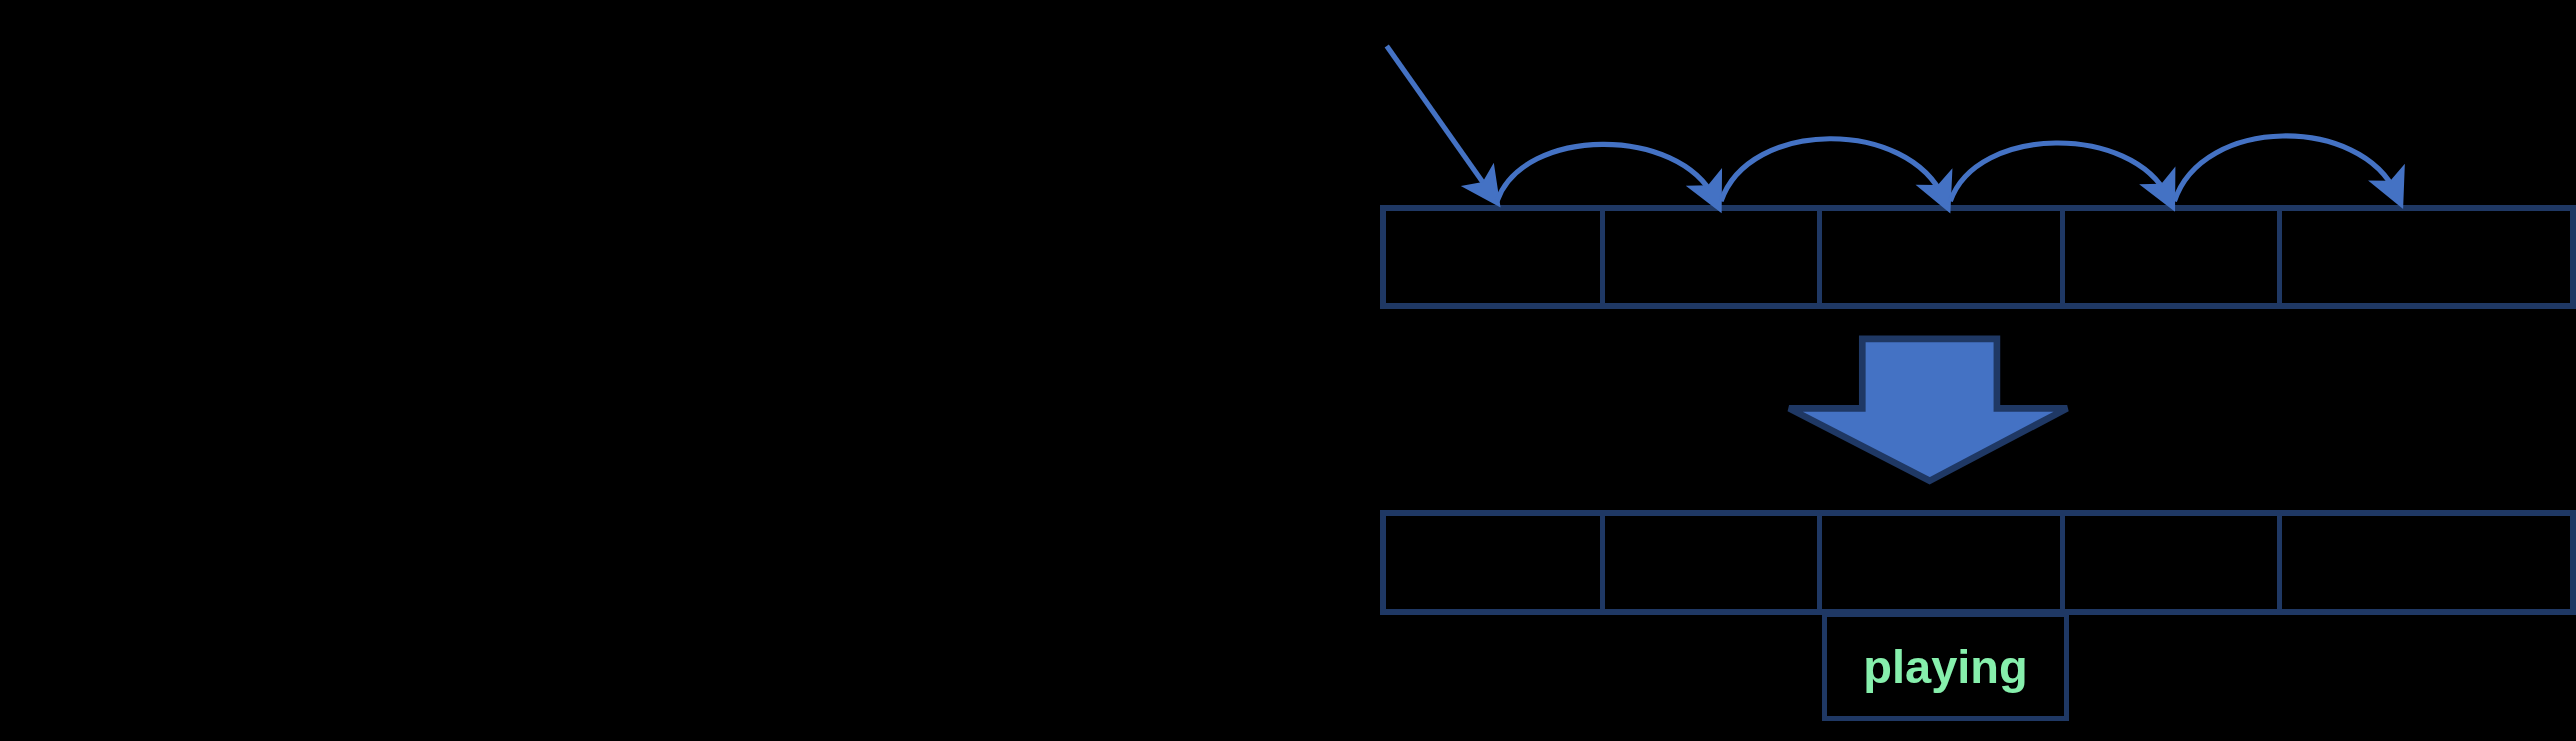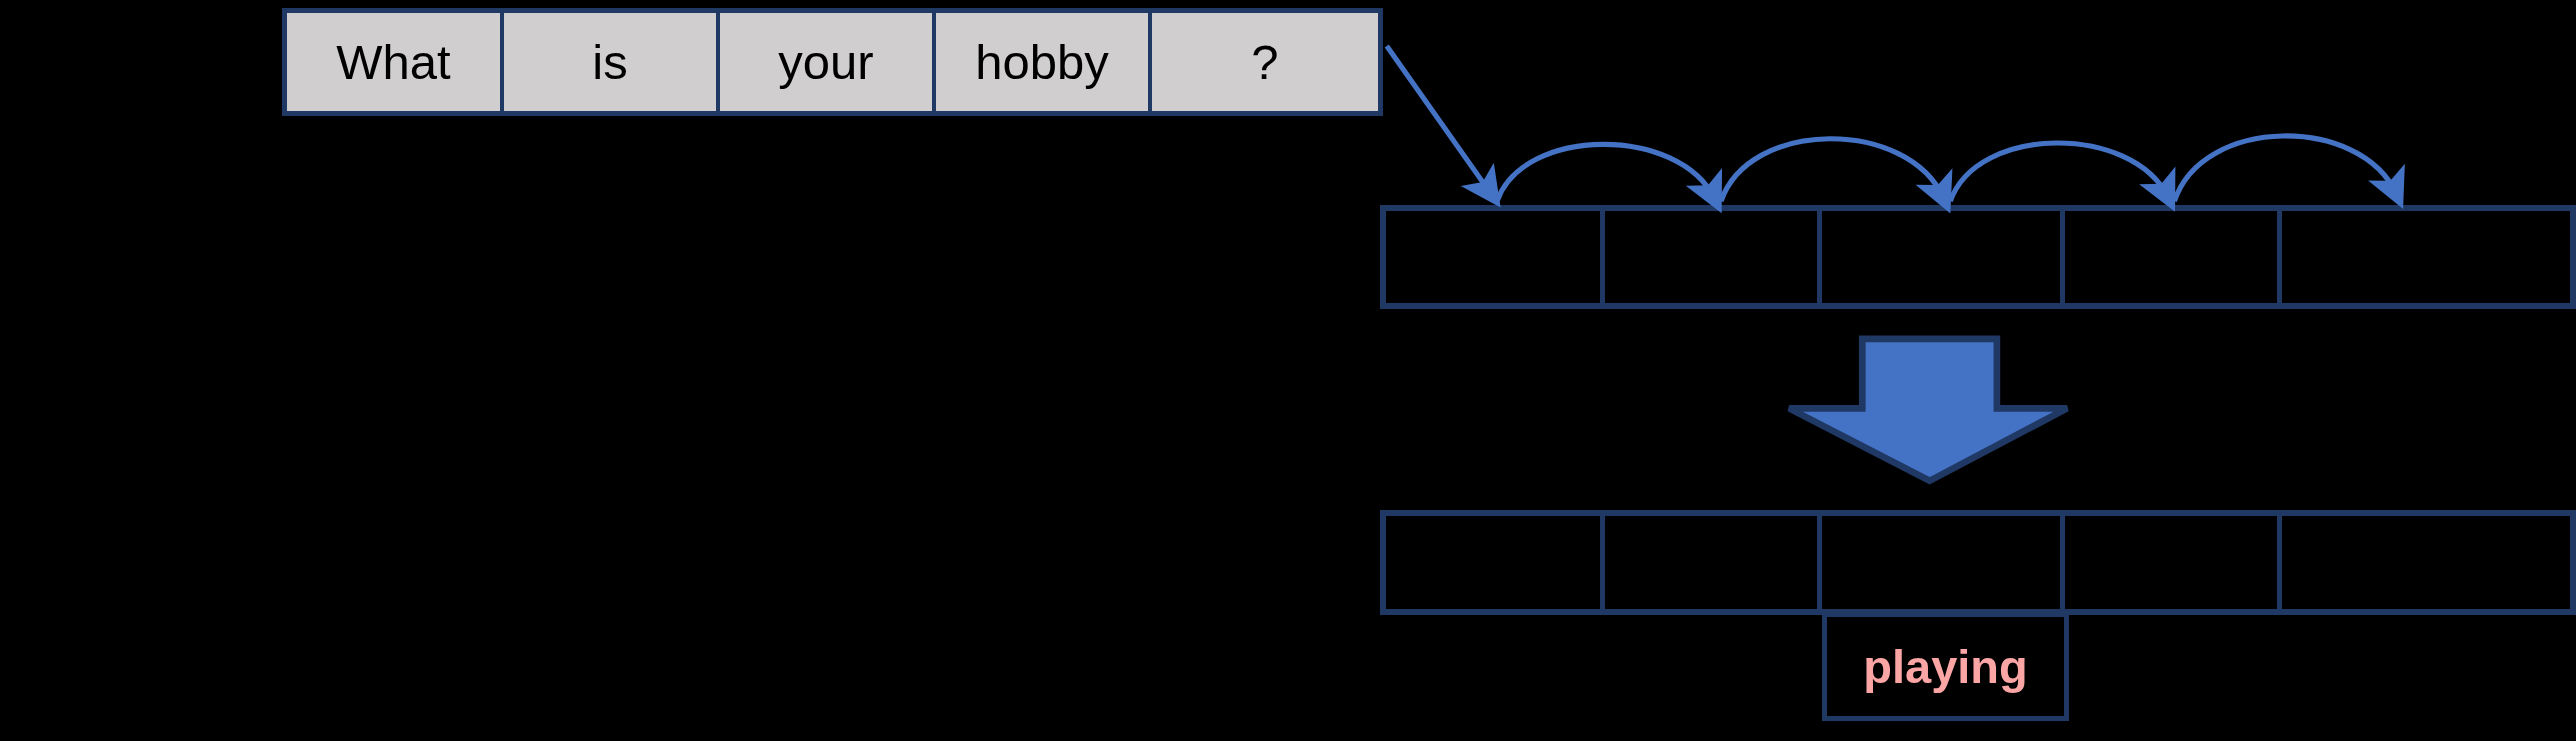--- a/index.html
+++ b/index.html
@@ -84,46 +84,39 @@
     width: 247px;
     height: 109px;
     box-sizing: border-box;
     border: 5.2px solid #1F3864;
     background: #000000;
     display: flex;
     align-items: center;
     justify-content: center;
     font-size: 47px;
     font-weight: bold;
-    color: #fca5a5;
+    color: #86efac;
     white-space: nowrap;
   }
 
   
   #arrow-layer {
     position: absolute;
     left: 0;
     top: 0;
     width: 2576px;
     height: 742px;
     pointer-events: none;
   }
 </style>
 </head>
 <body>
 
 <div id="stage">
 
-  <div class="strip" id="source-strip">
-    <div class="cell" style="width:217px">What</div>
-    <div class="cell" style="width:216px">is</div>
-    <div class="cell" style="width:216px">your</div>
-    <div class="cell" style="width:216px">hobby</div>
-    <div class="cell" style="flex:1 1 auto">?</div>
-  </div>
 
   <div class="strip strip-empty" id="encoder-strip">
     <div class="cell" style="width:219px"></div>
     <div class="cell" style="width:217px"></div>
     <div class="cell" style="width:243px"></div>
     <div class="cell" style="width:217px"></div>
     <div class="cell" style="flex:1 1 auto"></div>
   </div>
 
   <div class="strip strip-empty" id="decoder-strip">

